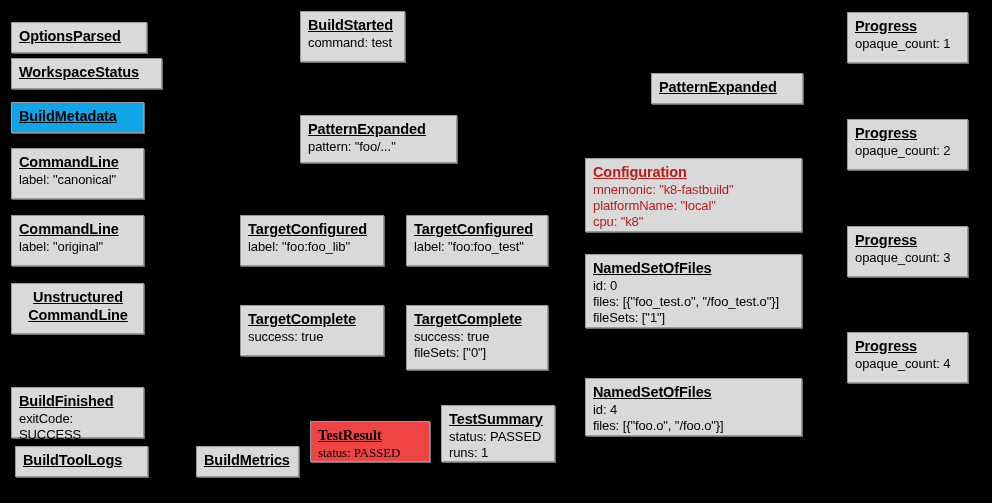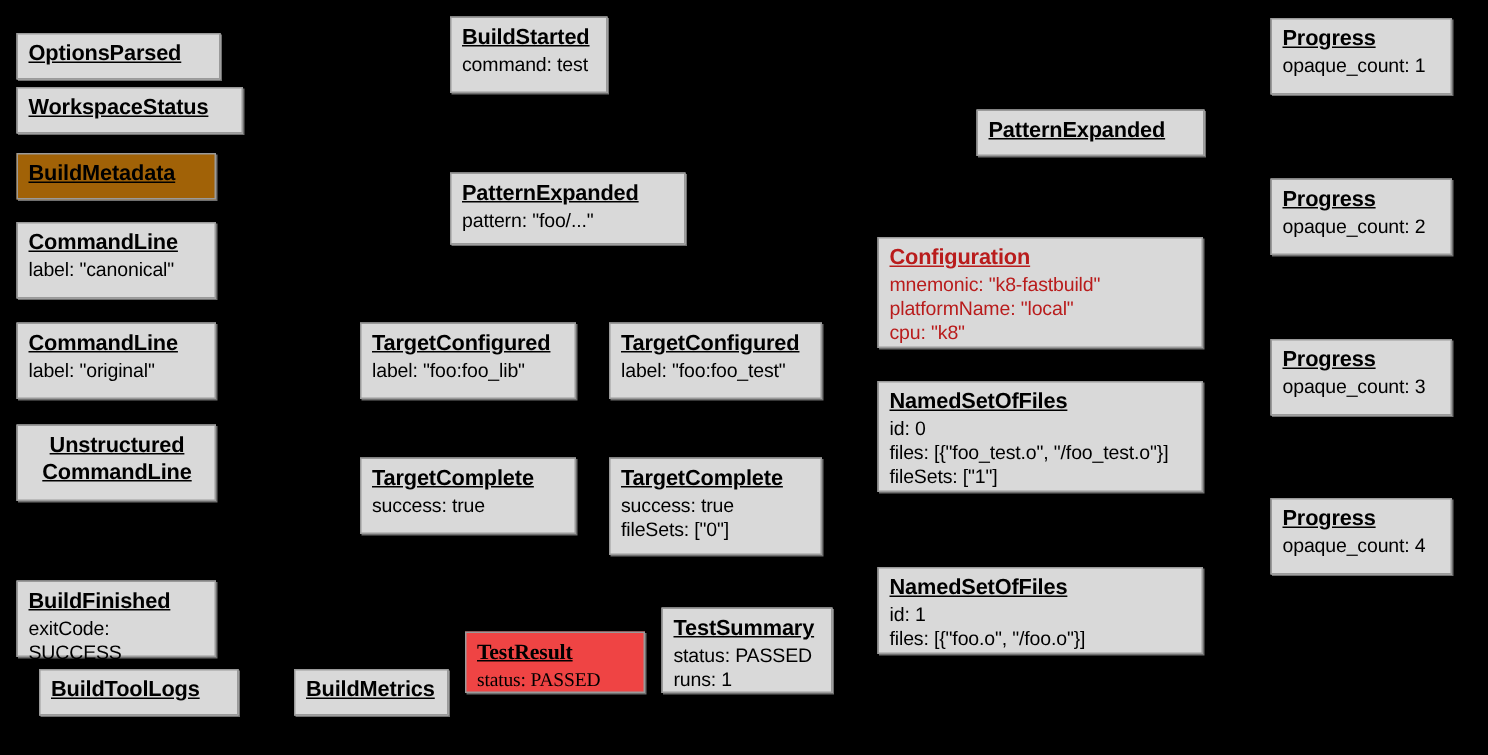--- a/index.html
+++ b/index.html
@@ -51,40 +51,40 @@
 </head>
 <body>
 
 <div id="canvas" style="width: 992px; height: 503px; background: rgb(0, 0, 0);">
     <div class="node" style="left: 11px; top: 11px; width: 136px; height: 31px; background: rgb(217, 217, 217); border-color: rgb(154, 154, 154); color: rgb(0, 0, 0); margin-top: 11px;">
       <div class="node-title">OptionsParsed</div>
     </div>
     <div class="node" style="left: 11px; top: 58px; width: 151px; height: 31px; background: rgb(217, 217, 217); border-color: rgb(154, 154, 154); color: rgb(0, 0, 0);">
       <div class="node-title">WorkspaceStatus</div>
     </div>
-    <div class="node" style="left: 11px; top: 102px; width: 133px; height: 31px; background: #a16207; border-color: rgb(154, 154, 154); color: rgb(0, 0, 0);">
+    <div class="node" style="left: 11px; top: 102px; width: 133px; height: 31px; background: #0ea5e9; border-color: rgb(154, 154, 154); color: rgb(0, 0, 0); text-decoration: underline;">
       <div class="node-title">BuildMetadata</div>
     </div>
     <div class="node" style="left: 11px; top: 148px; width: 133px; height: 51px; background: rgb(217, 217, 217); border-color: rgb(154, 154, 154); color: rgb(0, 0, 0);">
       <div class="node-title">CommandLine</div>
       <div class="node-fields">label: "canonical"</div>
     </div>
     <div class="node" style="left: 11px; top: 215px; width: 133px; height: 51px; background: rgb(217, 217, 217); border-color: rgb(154, 154, 154); color: rgb(0, 0, 0);">
       <div class="node-title">CommandLine</div>
       <div class="node-fields">label: "original"</div>
     </div>
     <div class="node" style="left: 11px; top: 283px; width: 133px; height: 51px; background: rgb(217, 217, 217); border-color: rgb(154, 154, 154); color: rgb(0, 0, 0); text-align: center;">
       <div class="node-title">Unstructured
 CommandLine</div>
     </div>
     <div class="node" style="left: 11px; top: 351px; width: 133px; height: 51px; background: rgb(217, 217, 217); border-color: rgb(154, 154, 154); color: rgb(0, 0, 0); margin-top: 36px;">
       <div class="node-title">BuildFinished</div>
       <div class="node-fields">exitCode: SUCCESS</div>
     </div>
-    <div class="node" style="left: 26px; top: 446px; width: 133px; height: 31px; background: rgb(217, 217, 217); border-color: rgb(154, 154, 154); color: rgb(0, 0, 0);">
+    <div class="node" style="left: 15px; top: 446px; width: 133px; height: 31px; background: rgb(217, 217, 217); border-color: rgb(154, 154, 154); color: rgb(0, 0, 0);">
       <div class="node-title">BuildToolLogs</div>
     </div>
     <div class="node" style="left: 164px; top: 446px; width: 103px; height: 31px; background: rgb(217, 217, 217); border-color: rgb(154, 154, 154); color: rgb(0, 0, 0); margin-left: 32px;">
       <div class="node-title">BuildMetrics</div>
     </div>
     <div class="node" style="left: 300px; top: 11px; width: 105px; height: 51px; background: rgb(217, 217, 217); border-color: rgb(154, 154, 154); color: rgb(0, 0, 0);">
       <div class="node-title">BuildStarted</div>
       <div class="node-fields">command: test</div>
     </div>
     <div class="node" style="left: 300px; top: 115px; width: 157px; height: 48px; background: rgb(217, 217, 217); border-color: rgb(154, 154, 154); color: rgb(0, 0, 0);">
@@ -127,21 +127,21 @@
 cpu: "k8"</div>
     </div>
     <div class="node" style="left: 585px; top: 254px; width: 217px; height: 74px; background: rgb(217, 217, 217); border-color: rgb(154, 154, 154); color: rgb(0, 0, 0);">
       <div class="node-title">NamedSetOfFiles</div>
       <div class="node-fields">id: 0
 files: [{"foo_test.o", "/foo_test.o"}]
 fileSets: ["1"]</div>
     </div>
     <div class="node" style="left: 585px; top: 378px; width: 217px; height: 58px; background: rgb(217, 217, 217); border-color: rgb(154, 154, 154); color: rgb(0, 0, 0);">
       <div class="node-title">NamedSetOfFiles</div>
-      <div class="node-fields">id: 1
+      <div class="node-fields">id: 4
 files: [{"foo.o", "/foo.o"}]</div>
     </div>
     <div class="node" style="left: 847px; top: 12px; width: 121px; height: 51px; background: rgb(217, 217, 217); border-color: rgb(154, 154, 154); color: rgb(0, 0, 0);">
       <div class="node-title">Progress</div>
       <div class="node-fields">opaque_count: 1</div>
     </div>
     <div class="node" style="left: 847px; top: 119px; width: 121px; height: 51px; background: rgb(217, 217, 217); border-color: rgb(154, 154, 154); color: rgb(0, 0, 0);">
       <div class="node-title">Progress</div>
       <div class="node-fields">opaque_count: 2</div>
     </div>

